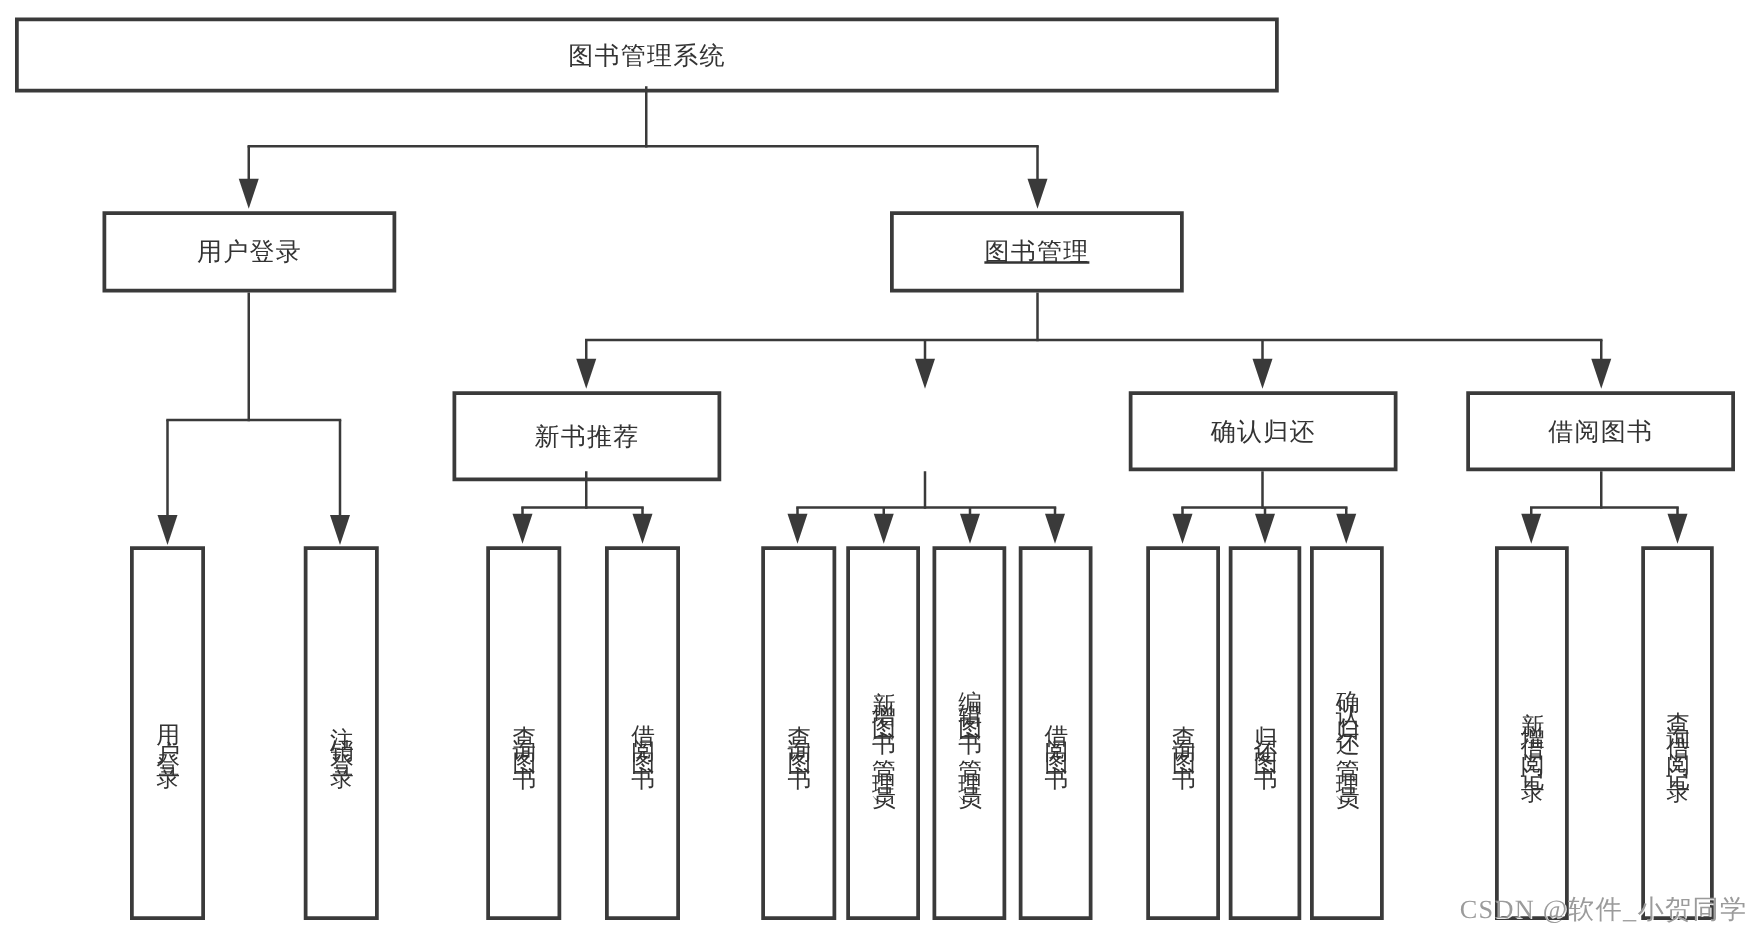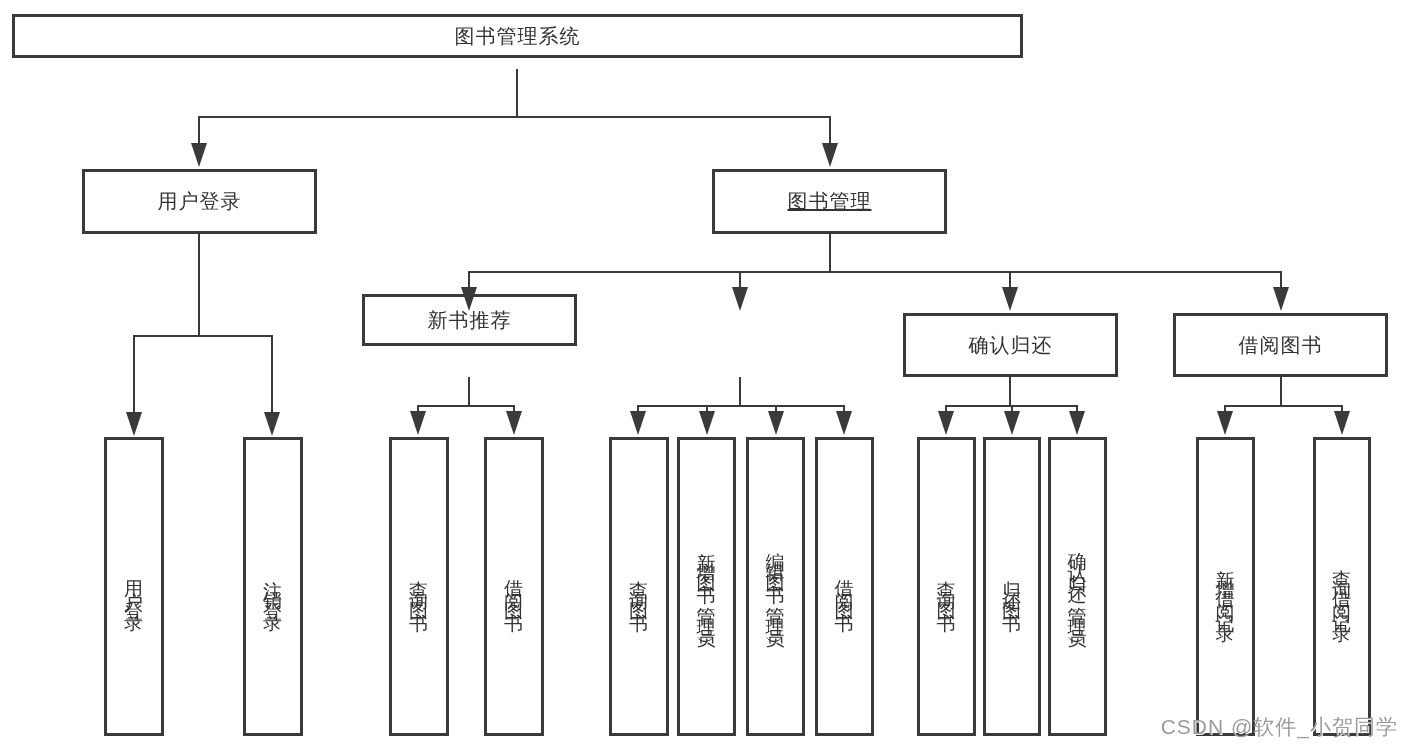--- a/index.html
+++ b/index.html
@@ -37,33 +37,34 @@
   }
   .watermark{
     position:absolute;
     right:7px;bottom:6px;
     color:var(--wm,#9b9b9b);
     font-size:21px;
     letter-spacing:1px;
     text-shadow:1px 1px 0 rgba(255,255,255,0.9);
     white-space:nowrap;
     z-index:5;
+    font-family:Liberation Serif, serif;
   }
 </style>
 </head>
 <body>
 
 <div class="canvas">
 
-  <div class="box" style="left:12px;top:14px;width:1011px;height:44px;">图书管理系统</div>
+  <div class="box" style="left:12px;top:14px;width:1011px;height:60px;">图书管理系统</div>
 
   <div class="box" style="left:82px;top:169px;width:235px;height:65px;">用户登录</div>
   <div class="box" style="left:712px;top:169px;width:235px;height:65px;text-decoration:underline;">图书管理</div>
 
-  <div class="box" style="left:362px;top:294px;width:215px;height:52px;">新书推荐</div>
+  <div class="box" style="left:362px;top:313px;width:215px;height:72px;">新书推荐</div>
   <div class="box" style="left:903px;top:313px;width:215px;height:64px;">确认归还</div>
   <div class="box" style="left:1173px;top:313px;width:215px;height:64px;">借阅图书</div>
 
   <div class="box vbox" style="left:104px;top:437px;width:60px;height:299px;">用户登录</div>
   <div class="box vbox" style="left:243px;top:437px;width:60px;height:299px;">注销登录</div>
 
   <div class="box vbox" style="left:389px;top:437px;width:60px;height:299px;">查询图书</div>
   <div class="box vbox" style="left:484px;top:437px;width:60px;height:299px;">借阅图书</div>
 
   <div class="box vbox" style="left:609px;top:437px;width:60px;height:299px;">查询图书</div>

